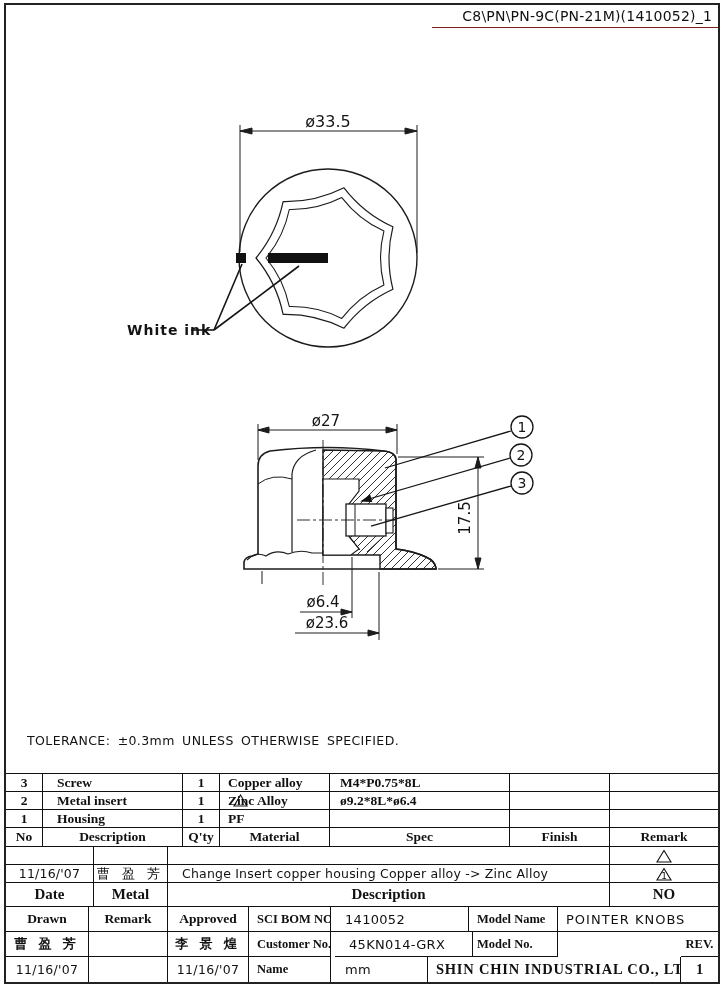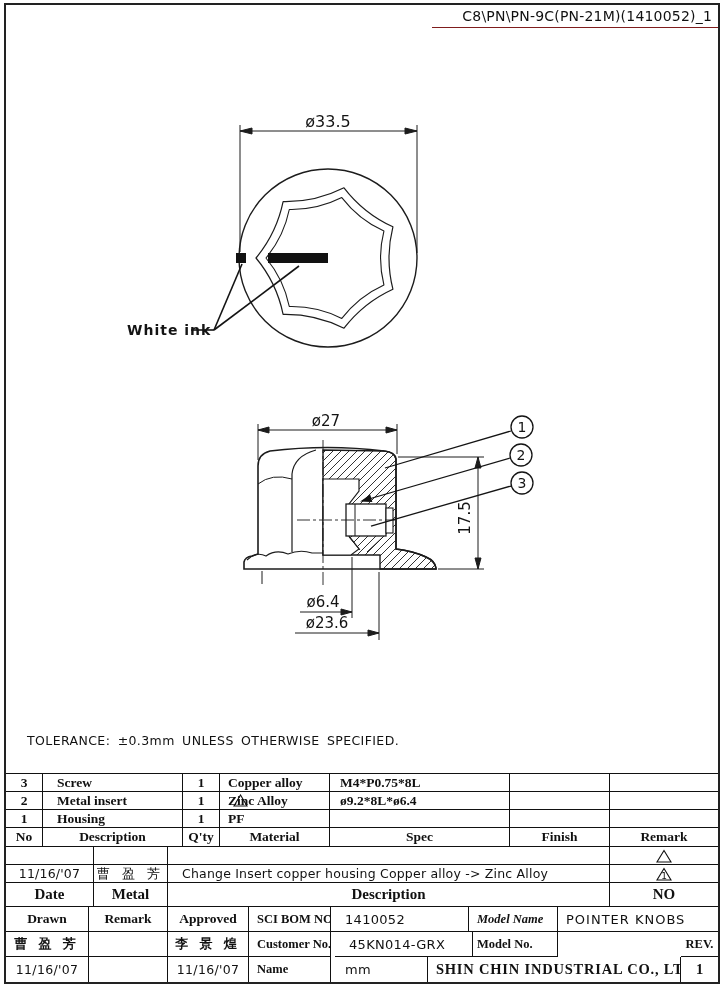--- a/index.html
+++ b/index.html
@@ -215,21 +215,21 @@
   <div class="cell ctr hdr nbr">NO</div>
 </div>
 
 <div class="tb">
 
   <div class="cell ctr serifb" style="left:0;top:0;width:83px;font-size:13.5px">Drawn</div>
   <div class="cell ctr serifb" style="left:83px;top:0;width:79px;font-size:13.5px">Remark</div>
   <div class="cell ctr serifb" style="left:162px;top:0;width:81px;font-size:13.5px">Approved</div>
   <div class="cell lbl pl8" style="left:243px;top:0;width:82px;">SCI BOM NO.</div>
   <div class="cell val pl14" style="left:325px;top:0;width:138px;">1410052</div>
-  <div class="cell lbl pl8" style="left:463px;top:0;width:89px;font-style:italic;">Model Name</div>
+  <div class="cell lbl pl8" style="left:463px;top:0;width:89px;">Model Name</div>
   <div class="cell val pl8 nbr" style="left:552px;top:0;width:160px;letter-spacing:1px;">POINTER KNOBS</div>
 
   <div class="cell ctr cjk2" style="left:0;top:25px;width:83px;">曹 盈 芳</div>
   <div class="cell" style="left:83px;top:25px;width:79px;"></div>
   <div class="cell ctr cjk2" style="left:162px;top:25px;width:81px;">李 景 煌</div>
   <div class="cell lbl pl8" style="left:243px;top:25px;width:82px;">Customer No.</div>
   <div class="cell val pl14" style="left:329px;top:25px;width:138px;">45KN014-GRX</div>
   <div class="cell lbl pl8" style="left:463px;top:25px;width:89px;">Model No.</div>
   <div class="cell ctr serifb nbr" style="left:675px;top:25px;width:37px;font-size:12.5px;">REV.</div>
 

